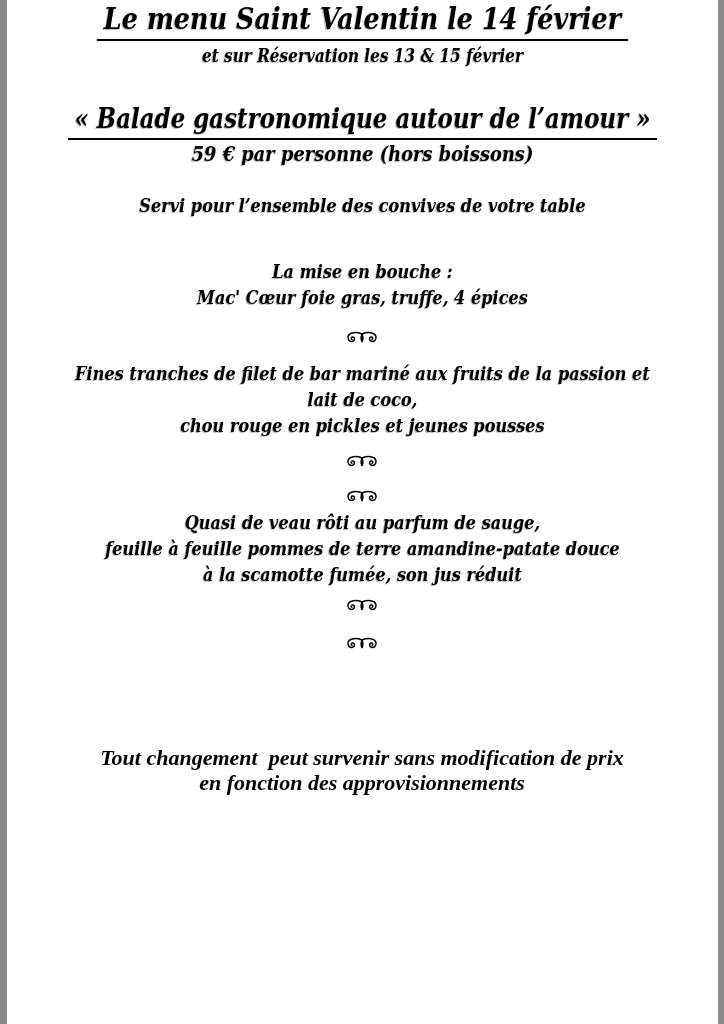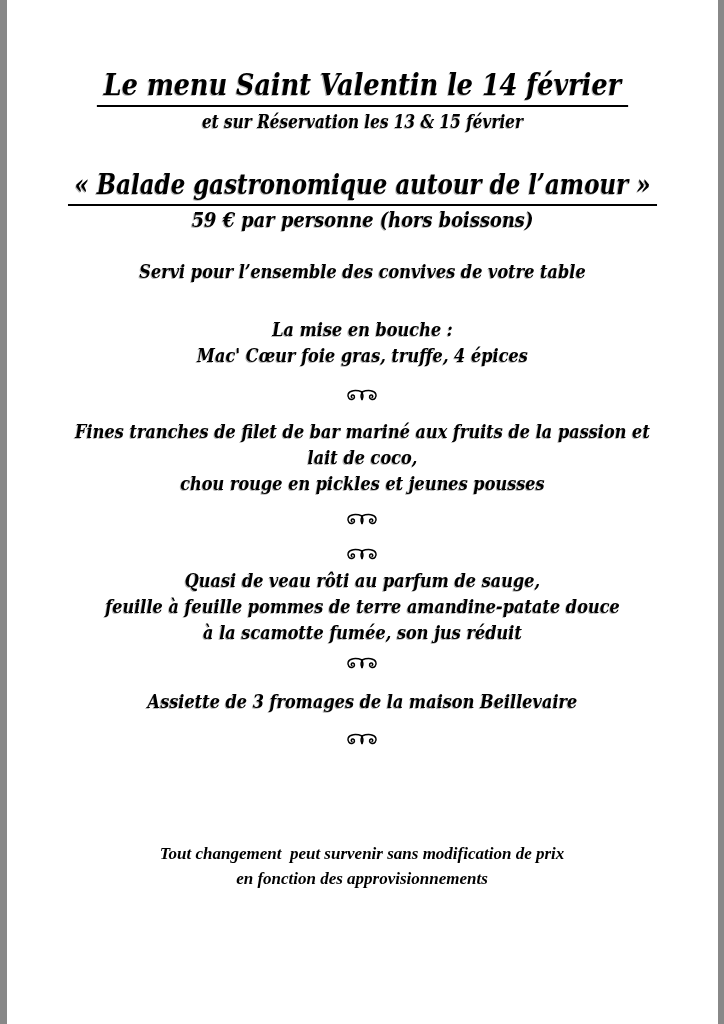--- a/index.html
+++ b/index.html
@@ -3,21 +3,20 @@
 <meta charset="utf-8">
 <style>
   html,body{margin:0;padding:0;background:#888;}
   .page{
     position:relative;
     width:711px;height:1024px;
     margin:0 auto;
     background:#ffffff;
     color:#000;
     box-sizing:border-box;
-    padding-top:66px;
     overflow:hidden;
     font-family:"DejaVu Serif", serif;
   }
   .line{ text-align:center; }
   
   .script{
     font-family:"DejaVu Serif", serif;
     font-style:italic;
     font-weight:700;
     text-shadow:-1.2px 1.2px 0.5px #bcbcbc;
@@ -30,39 +29,39 @@
     border-bottom:2.5px solid #000;
     padding:0 8px 1px 8px;
   }
   .subtitle{ margin-top:2px; line-height:26px; font-size:18px; }
   .heading-wrap{ margin-top:32px; line-height:36px; font-size:27px; }
   .heading-wrap .underlined{ border-bottom-width:2px; }
   .price{ margin-top:0; line-height:28px; font-size:21px; }
   .serving{ margin-top:24px; }
   .body-line{ line-height:26px; font-size:19px; }
   .course{ }
-  .c1{ margin-top:32px; }
+  .c1{ margin-top:40px; }
   .c2{ margin-top:10px; }
   .c3{ margin-top:10px; }
   .c4{ }
   .c5{ margin-top:12px; }
   .c6{ margin-top:9px; }
   .divider{ text-align:center; line-height:26px; height:26px; }
   .divider svg{ vertical-align:middle; }
   .d1{ margin-top:14px; }
   .d2{ margin-top:10px; }
   .d3{ margin-top:9px; }
   .d4{ margin-top:5px; }
   .d5{ margin-top:12px; }
   .footer{ margin-top:89px; }
   .footer-line{
     font-family:"Liberation Serif", serif;
     font-style:italic;
     font-weight:700;
-    font-size:17px;
+    font-size:22px;
     line-height:25px;
     text-align:center;
     white-space:pre-wrap;
   }
 </style>
 </head>
 <body>
 
 <div class="page">
 
@@ -134,23 +133,20 @@
     <svg width="36" height="14" viewBox="0 0 36 14" aria-hidden="true">
       <g stroke="#000" fill="none" stroke-width="1.5" stroke-linecap="round">
         <path d="M18 3 C12 0.5 5.5 1.5 4.2 5 C3 8.2 5.8 11.2 8.6 10.3 C10.9 9.6 11.1 6.6 9.1 6.1 C7.5 5.7 6.5 7.5 7.9 8.4"></path>
         <path d="M18 3 C24 0.5 30.5 1.5 31.8 5 C33 8.2 30.2 11.2 27.4 10.3 C25.1 9.6 24.9 6.6 26.9 6.1 C28.5 5.7 29.5 7.5 28.1 8.4"></path>
         <path d="M18 3.5 C16.9 5.6 16.9 8.4 18 10.5"></path>
         <path d="M18 3.5 C19.1 5.6 19.1 8.4 18 10.5"></path>
       </g>
     </svg>
   </div>
 
-  <div class="course c5">
-    <div class="line script body-line">Assiette de 3 fromages de la maison Beillevaire</div>
-  </div>
 
   <div class="divider d5">
     <svg width="36" height="14" viewBox="0 0 36 14" aria-hidden="true">
       <g stroke="#000" fill="none" stroke-width="1.5" stroke-linecap="round">
         <path d="M18 3 C12 0.5 5.5 1.5 4.2 5 C3 8.2 5.8 11.2 8.6 10.3 C10.9 9.6 11.1 6.6 9.1 6.1 C7.5 5.7 6.5 7.5 7.9 8.4"></path>
         <path d="M18 3 C24 0.5 30.5 1.5 31.8 5 C33 8.2 30.2 11.2 27.4 10.3 C25.1 9.6 24.9 6.6 26.9 6.1 C28.5 5.7 29.5 7.5 28.1 8.4"></path>
         <path d="M18 3.5 C16.9 5.6 16.9 8.4 18 10.5"></path>
         <path d="M18 3.5 C19.1 5.6 19.1 8.4 18 10.5"></path>
       </g>
     </svg>

